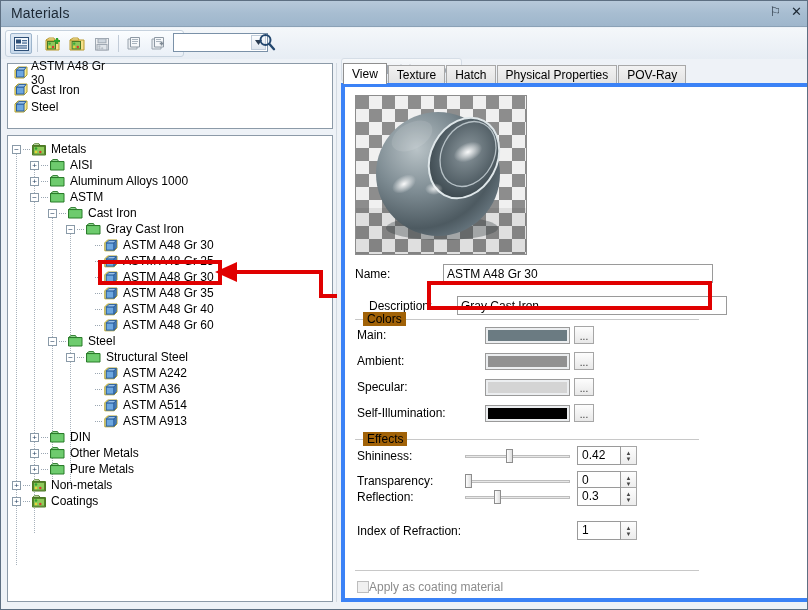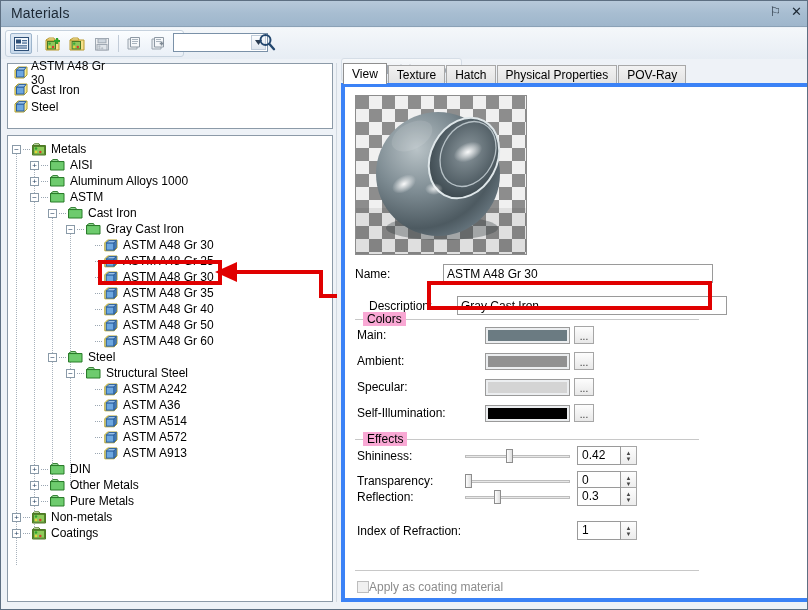--- a/index.html
+++ b/index.html
@@ -159,21 +159,21 @@
     height:19px; border:1px solid #9a9a9a; background:#fff;
     font-family:"Liberation Sans",sans-serif; font-size:12px;
     padding:0 3px; line-height:17px; color:#000; outline:none;
   }
 
   .groupbox { position:absolute; }
   .gb-line {
     position:absolute; left:0; top:7px; height:1px; background:#c8c8c8;
   }
   .gb-title {
-    position:absolute; left:8px; top:0; background:#f9a8d4; padding:0 4px;
+    position:absolute; left:8px; top:0; background:#a16207; padding:0 4px;
     font-size:12px; color:#000;
   }
 
   .swatchwrap { display:flex; align-items:center; gap:4px; }
   .swatch {
     width:85px; height:17px;
     border:1px solid #9a9a9a;
     box-shadow: inset 0 0 0 2px #eceef0;
     position:relative;
   }
@@ -485,31 +485,20 @@
         </div>
         <div class="tnode" style="padding-left: 72px;">
           <span class="expspace"></span>
           <span class="dots"></span>
           <span class="ico ico-mat"><svg width="14" height="13" viewBox="0 0 14 13">
               <path d="M0.8 3.8 L3.6 1 L13 1 L13 9 L10.2 11.8 L0.8 11.8 Z" fill="#f7e98e" stroke="#b2a02c"></path>
               <rect x="2.3" y="3.9" width="7.7" height="7.2" fill="#6ea8e0" stroke="#2a5f9e"></rect>
               <path d="M2.3 3.9 L5 1.6 L12.2 1.6 L10 3.9 Z" fill="#a7cdf0" stroke="#2a5f9e"></path>
               <path d="M10 3.9 L12.2 1.6 L12.2 8.6 L10 11.1 Z" fill="#4e86bd" stroke="#2a5f9e"></path>
             </svg></span>
-          <span class="tlabel">ASTM A48 Gr 50</span>
-        </div>
-        <div class="tnode" style="padding-left: 72px;">
-          <span class="expspace"></span>
-          <span class="dots"></span>
-          <span class="ico ico-mat"><svg width="14" height="13" viewBox="0 0 14 13">
-              <path d="M0.8 3.8 L3.6 1 L13 1 L13 9 L10.2 11.8 L0.8 11.8 Z" fill="#f7e98e" stroke="#b2a02c"></path>
-              <rect x="2.3" y="3.9" width="7.7" height="7.2" fill="#6ea8e0" stroke="#2a5f9e"></rect>
-              <path d="M2.3 3.9 L5 1.6 L12.2 1.6 L10 3.9 Z" fill="#a7cdf0" stroke="#2a5f9e"></path>
-              <path d="M10 3.9 L12.2 1.6 L12.2 8.6 L10 11.1 Z" fill="#4e86bd" stroke="#2a5f9e"></path>
-            </svg></span>
           <span class="tlabel">ASTM A48 Gr 60</span>
         </div>
         <div class="tnode" style="padding-left: 36px;">
           <span class="exp">−</span>
           <span class="dots"></span>
           <span class="ico ico-folder"><svg width="15" height="12" viewBox="0 0 15 12">
               <path d="M0.5 2.5 L0.5 11 L14 11 L14 2.5 Z" fill="#5cc05c" stroke="#2b7a2b"></path>
               <path d="M0.5 2.5 L3 0.6 L7.5 0.6 L8.6 2.5 Z" fill="#9be09b" stroke="#2b7a2b"></path>
               <path d="M1.3 3.4 L13.2 3.4 L13.2 10.2 L1.3 10.2 Z" fill="#6ecb6e"></path>
             </svg></span>
@@ -550,31 +539,20 @@
         <div class="tnode" style="padding-left: 72px;">
           <span class="expspace"></span>
           <span class="dots"></span>
           <span class="ico ico-mat"><svg width="14" height="13" viewBox="0 0 14 13">
               <path d="M0.8 3.8 L3.6 1 L13 1 L13 9 L10.2 11.8 L0.8 11.8 Z" fill="#f7e98e" stroke="#b2a02c"></path>
               <rect x="2.3" y="3.9" width="7.7" height="7.2" fill="#6ea8e0" stroke="#2a5f9e"></rect>
               <path d="M2.3 3.9 L5 1.6 L12.2 1.6 L10 3.9 Z" fill="#a7cdf0" stroke="#2a5f9e"></path>
               <path d="M10 3.9 L12.2 1.6 L12.2 8.6 L10 11.1 Z" fill="#4e86bd" stroke="#2a5f9e"></path>
             </svg></span>
           <span class="tlabel">ASTM A514</span>
-        </div>
-        <div class="tnode" style="padding-left: 72px;">
-          <span class="expspace"></span>
-          <span class="dots"></span>
-          <span class="ico ico-mat"><svg width="14" height="13" viewBox="0 0 14 13">
-              <path d="M0.8 3.8 L3.6 1 L13 1 L13 9 L10.2 11.8 L0.8 11.8 Z" fill="#f7e98e" stroke="#b2a02c"></path>
-              <rect x="2.3" y="3.9" width="7.7" height="7.2" fill="#6ea8e0" stroke="#2a5f9e"></rect>
-              <path d="M2.3 3.9 L5 1.6 L12.2 1.6 L10 3.9 Z" fill="#a7cdf0" stroke="#2a5f9e"></path>
-              <path d="M10 3.9 L12.2 1.6 L12.2 8.6 L10 11.1 Z" fill="#4e86bd" stroke="#2a5f9e"></path>
-            </svg></span>
-          <span class="tlabel">ASTM A572</span>
         </div>
         <div class="tnode" style="padding-left: 72px;">
           <span class="expspace"></span>
           <span class="dots"></span>
           <span class="ico ico-mat"><svg width="14" height="13" viewBox="0 0 14 13">
               <path d="M0.8 3.8 L3.6 1 L13 1 L13 9 L10.2 11.8 L0.8 11.8 Z" fill="#f7e98e" stroke="#b2a02c"></path>
               <rect x="2.3" y="3.9" width="7.7" height="7.2" fill="#6ea8e0" stroke="#2a5f9e"></rect>
               <path d="M2.3 3.9 L5 1.6 L12.2 1.6 L10 3.9 Z" fill="#a7cdf0" stroke="#2a5f9e"></path>
               <path d="M10 3.9 L12.2 1.6 L12.2 8.6 L10 11.1 Z" fill="#4e86bd" stroke="#2a5f9e"></path>
             </svg></span>

